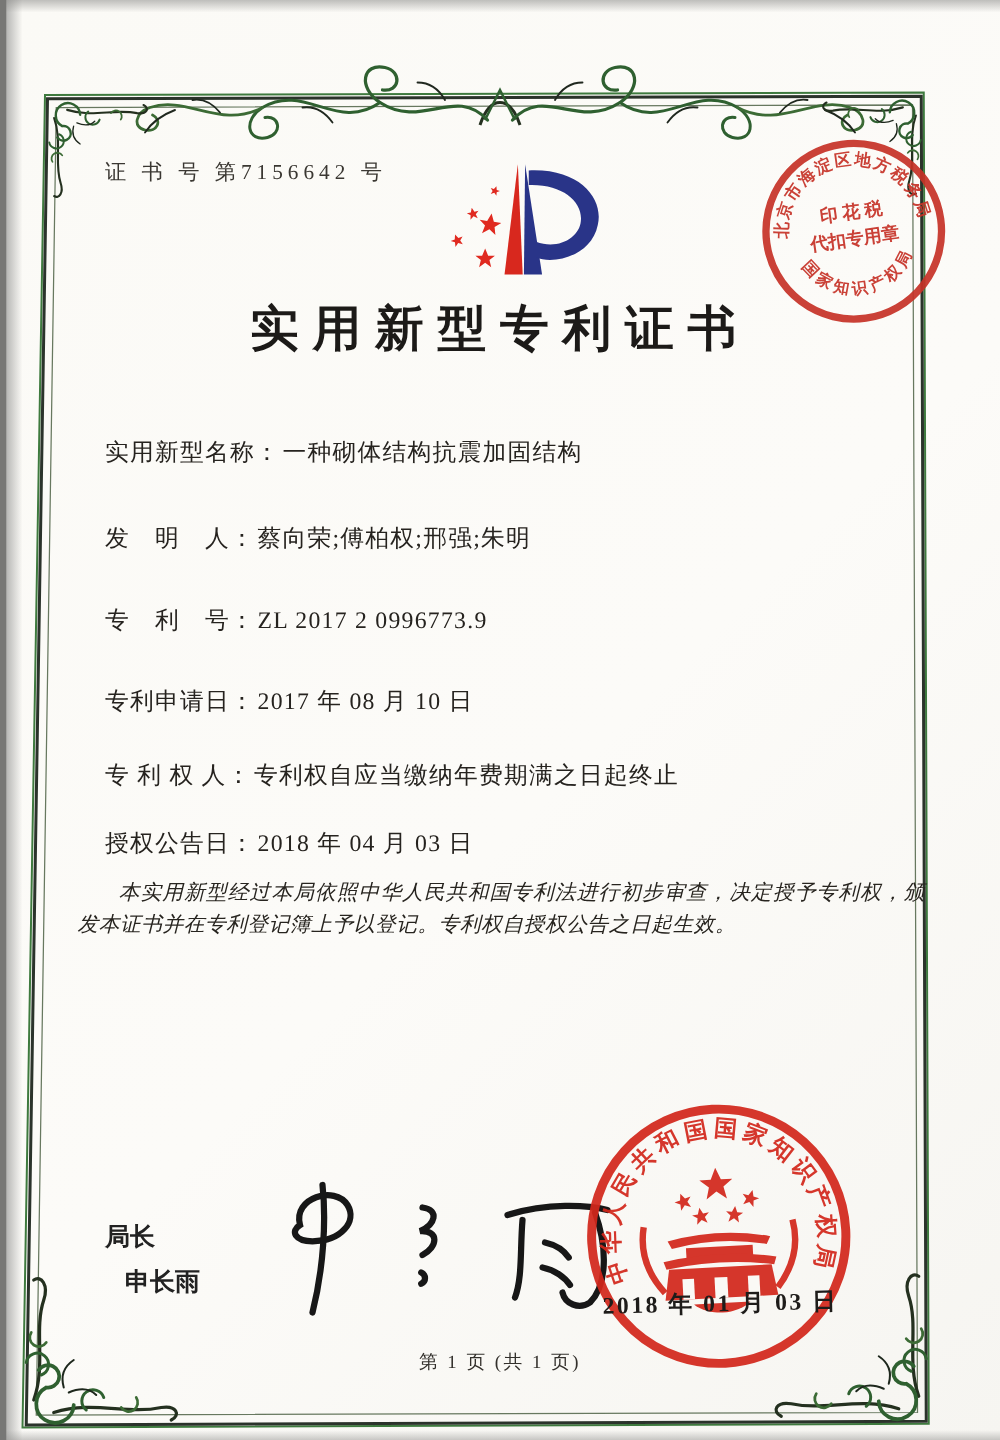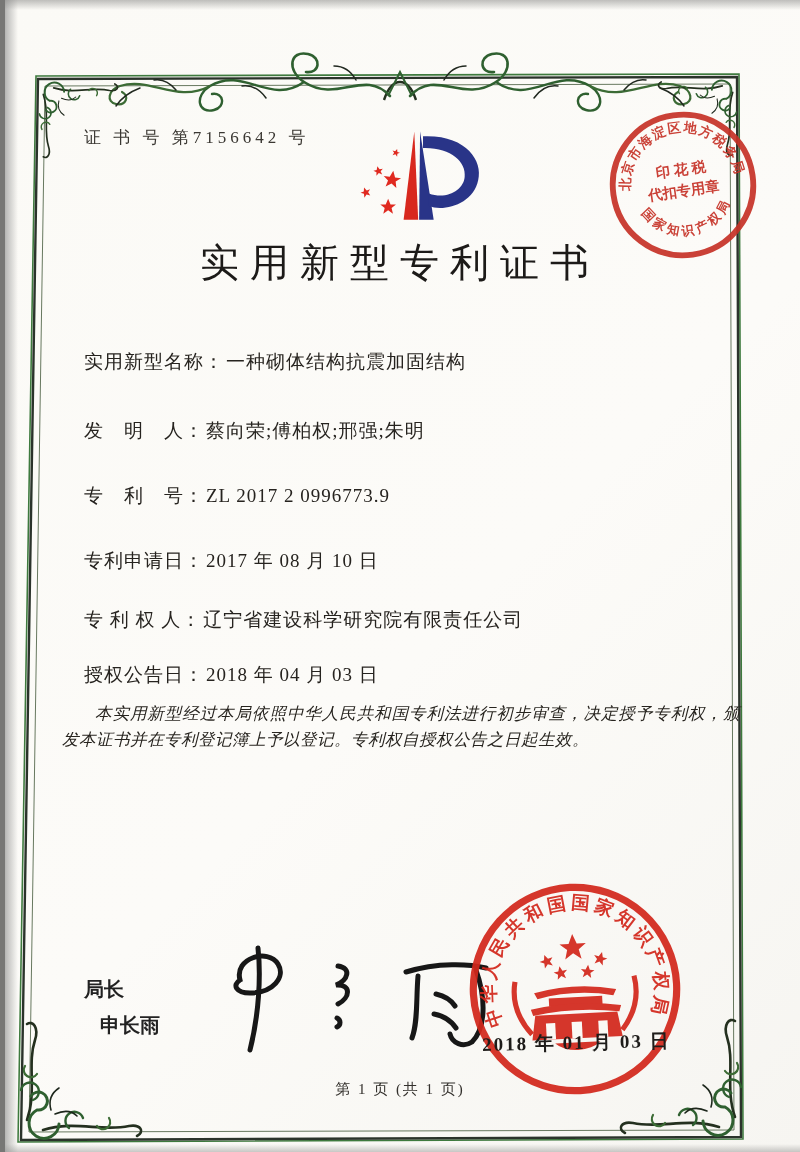--- a/index.html
+++ b/index.html
@@ -15,21 +15,21 @@
   .scan-bottom{position:absolute;left:0;bottom:0;width:100%;height:8px;
         background:linear-gradient(0deg,rgba(150,150,148,.5),rgba(250,250,246,0));z-index:5;}
 
   .frame-svg{position:absolute;left:0;top:0;z-index:1;}
 
   .content{position:absolute;left:0;top:0;width:800px;height:1152px;z-index:2;}
 
   .cert-no{position:absolute;left:84px;top:126px;font-size:17px;letter-spacing:4px;color:#3a3732;}
   .logo{position:absolute;left:330px;top:120px;}
   .title{position:absolute;left:0;top:236px;width:100%;margin:0;text-align:center;
-         font-size:39px;font-weight:400;letter-spacing:11px;color:#1c1a18;}
+         font-size:39px;font-weight:700;letter-spacing:11px;color:#1c1a18;}
 
   .field-row{position:absolute;left:84px;font-size:19px;letter-spacing:1px;color:#26231f;white-space:nowrap;}
   .field-row .lbl{margin-right:2px;}
   .fr0{top:349px;} .fr1{top:418px;} .fr2{top:483px;} .fr3{top:548px;} .fr4{top:607px;} .fr5{top:662px;}
 
   .paras{position:absolute;left:62px;top:701px;width:678px;font-style:italic;}
   .paras p{margin:0 0 4px 0;font-size:16.5px;line-height:26px;letter-spacing:.5px;
            text-indent:2em;color:#27241f;text-align:justify;}
 
   .officer-title{position:absolute;left:84px;top:976px;font-family:Liberation Serif, serif;
@@ -125,21 +125,21 @@
     <div class="field-row fr1">
       <span class="lbl">发　明　人：</span><span class="val">蔡向荣;傅柏权;邢强;朱明</span>
     </div>
     <div class="field-row fr2">
       <span class="lbl">专　利　号：</span><span class="val">ZL 2017 2 0996773.9</span>
     </div>
     <div class="field-row fr3">
       <span class="lbl">专利申请日：</span><span class="val">2017 年 08 月 10 日</span>
     </div>
     <div class="field-row fr4">
-      <span class="lbl">专 利 权 人：</span><span class="val">辽宁省建设科学研究院有限责任公司</span>
+      <span class="lbl">专 利 权 人：</span><span class="val">专利权自应当缴纳年费期满之日起终止</span>
     </div>
     <div class="field-row fr5">
       <span class="lbl">授权公告日：</span><span class="val">2018 年 04 月 03 日</span>
     </div>
 
     <div class="paras">
       <p>本实用新型经过本局依照中华人民共和国专利法进行初步审查，决定授予专利权，颁发本证书并在专利登记簿上予以登记。专利权自授权公告之日起生效。</p>
     </div>
 
     <div class="officer-title">局长</div>

